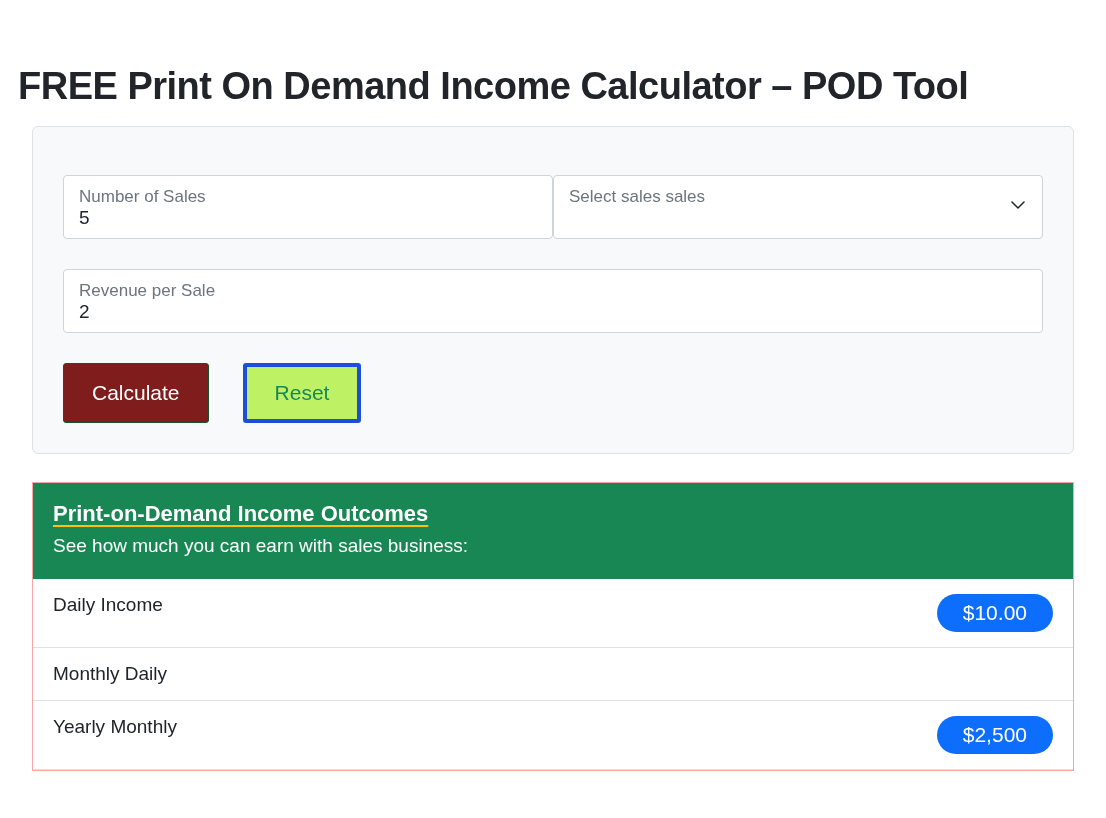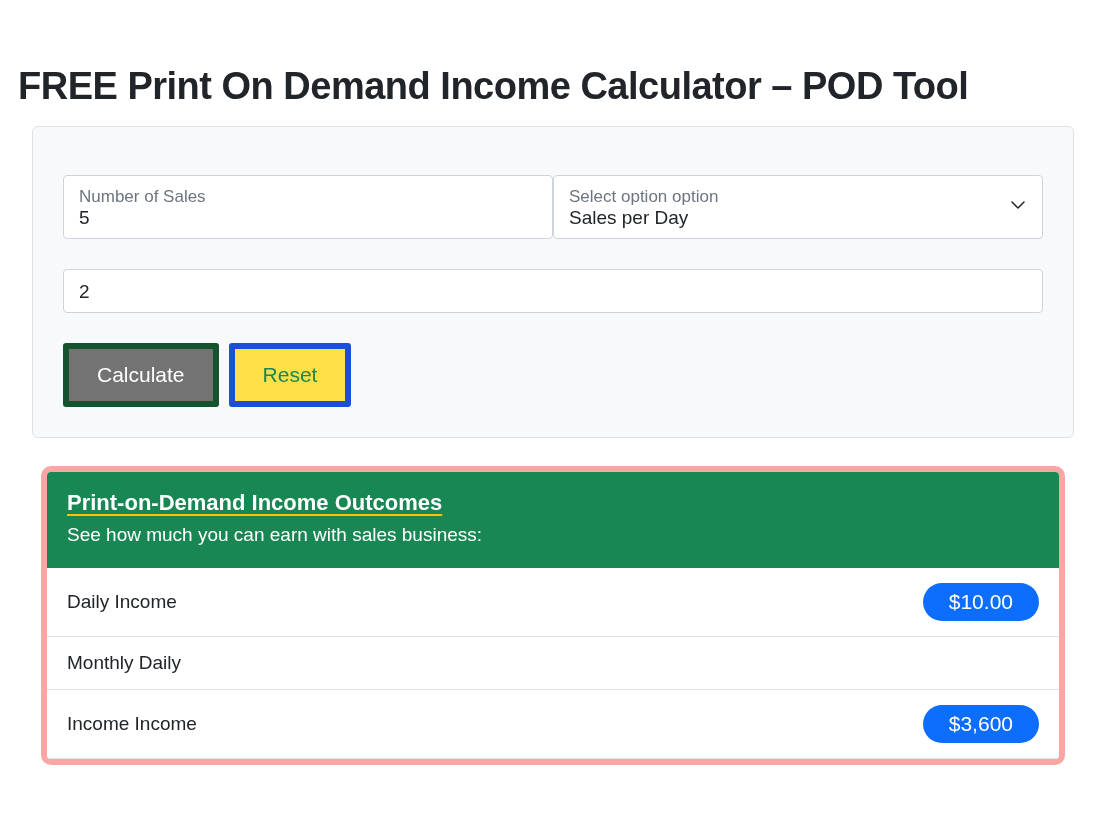--- a/index.html
+++ b/index.html
@@ -61,33 +61,34 @@
 }
 .btn-row { display: flex; gap: 10px; }
 .btn {
   font-size: 21px;
   padding: 14px 28px;
   border-radius: 3px;
   cursor: pointer;
   font-family: inherit;
 }
 .btn-primary {
-  background: #737373;
+  background: #7f1d1d;
   color: #fff;
-  border: 6px solid #14532d;
+  border: 1px solid #14532d;
 }
 .btn-outline {
-  background: #fde047;
+  background: #bef264;
   color: #198754;
-  border: 6px solid #1d4ed8;
+  border: 4px solid #1d4ed8;
+  margin-left: 24px;
 }
 .results {
-  margin: 0 23px;
-  border: 6px solid #fca5a5;
-  border-radius: 10px;
+  margin: 0 14px;
+  border: 1px solid #fca5a5;
+  border-radius: 0;
   overflow: hidden;
 }
 .results-header {
   background: #198754;
   color: #fff;
   padding: 18px 20px 22px 20px;
 }
 .results-title {
   font-size: 22px;
   font-weight: 700;
@@ -96,21 +97,21 @@
   text-decoration-thickness: 2px;
   text-underline-offset: 4px;
   margin-bottom: 8px;
 }
 .results-sub {
   font-size: 19px;
 }
 .result-row {
   display: flex;
   justify-content: space-between;
-  align-items: center;
+  align-items: flex-start;
   padding: 15px 20px;
   border-bottom: 1px solid #dee2e6;
   background: #fff;
 }
 .result-label { font-size: 19px; }
 .pill {
   background: #0d6efd;
   color: #fff;
   font-size: 21px;
   font-weight: 400;
@@ -123,32 +124,32 @@
 
 <h1>FREE Print On Demand Income Calculator – POD Tool</h1>
 
 <div class="card">
   <div class="form-row">
     <div class="field">
       <span class="field-label">Number of Sales</span>
       <input class="field-value" type="text" value="5" style="">
     </div>
     <div class="field select-wrap">
-      <span class="field-label">Select option option</span>
-      <div class="field-value">Sales per Day</div>
+      <span class="field-label">Select sales sales</span>
       <span class="chevron">
         <svg width="16" height="16" viewBox="0 0 16 16">
             <path d="M2 5 L8 11 L14 5" stroke="#212529" stroke-width="1.5" fill="none" stroke-linecap="round" stroke-linejoin="round"></path>
           </svg>
       </span>
     </div>
   </div>
 
   <div class="form-row full">
     <div class="field">
+      <span class="field-label">Revenue per Sale</span>
       <input class="field-value" type="text" value="2" style="">
     </div>
   </div>
 
   <div class="btn-row">
     <button class="btn btn-primary">Calculate</button>
     <button class="btn btn-outline">Reset</button>
   </div>
 </div>
 
@@ -158,16 +159,16 @@
     <div class="results-sub">See how much you can earn with sales business:</div>
   </div>
   <div class="result-row">
     <span class="result-label">Daily Income</span>
     <span class="pill">$10.00</span>
   </div>
   <div class="result-row">
     <span class="result-label">Monthly Daily</span>
   </div>
   <div class="result-row">
-    <span class="result-label">Income Income</span>
-    <span class="pill">$3,600</span>
+    <span class="result-label">Yearly Monthly</span>
+    <span class="pill">$2,500</span>
   </div>
 </div>
 
 </body></html>

